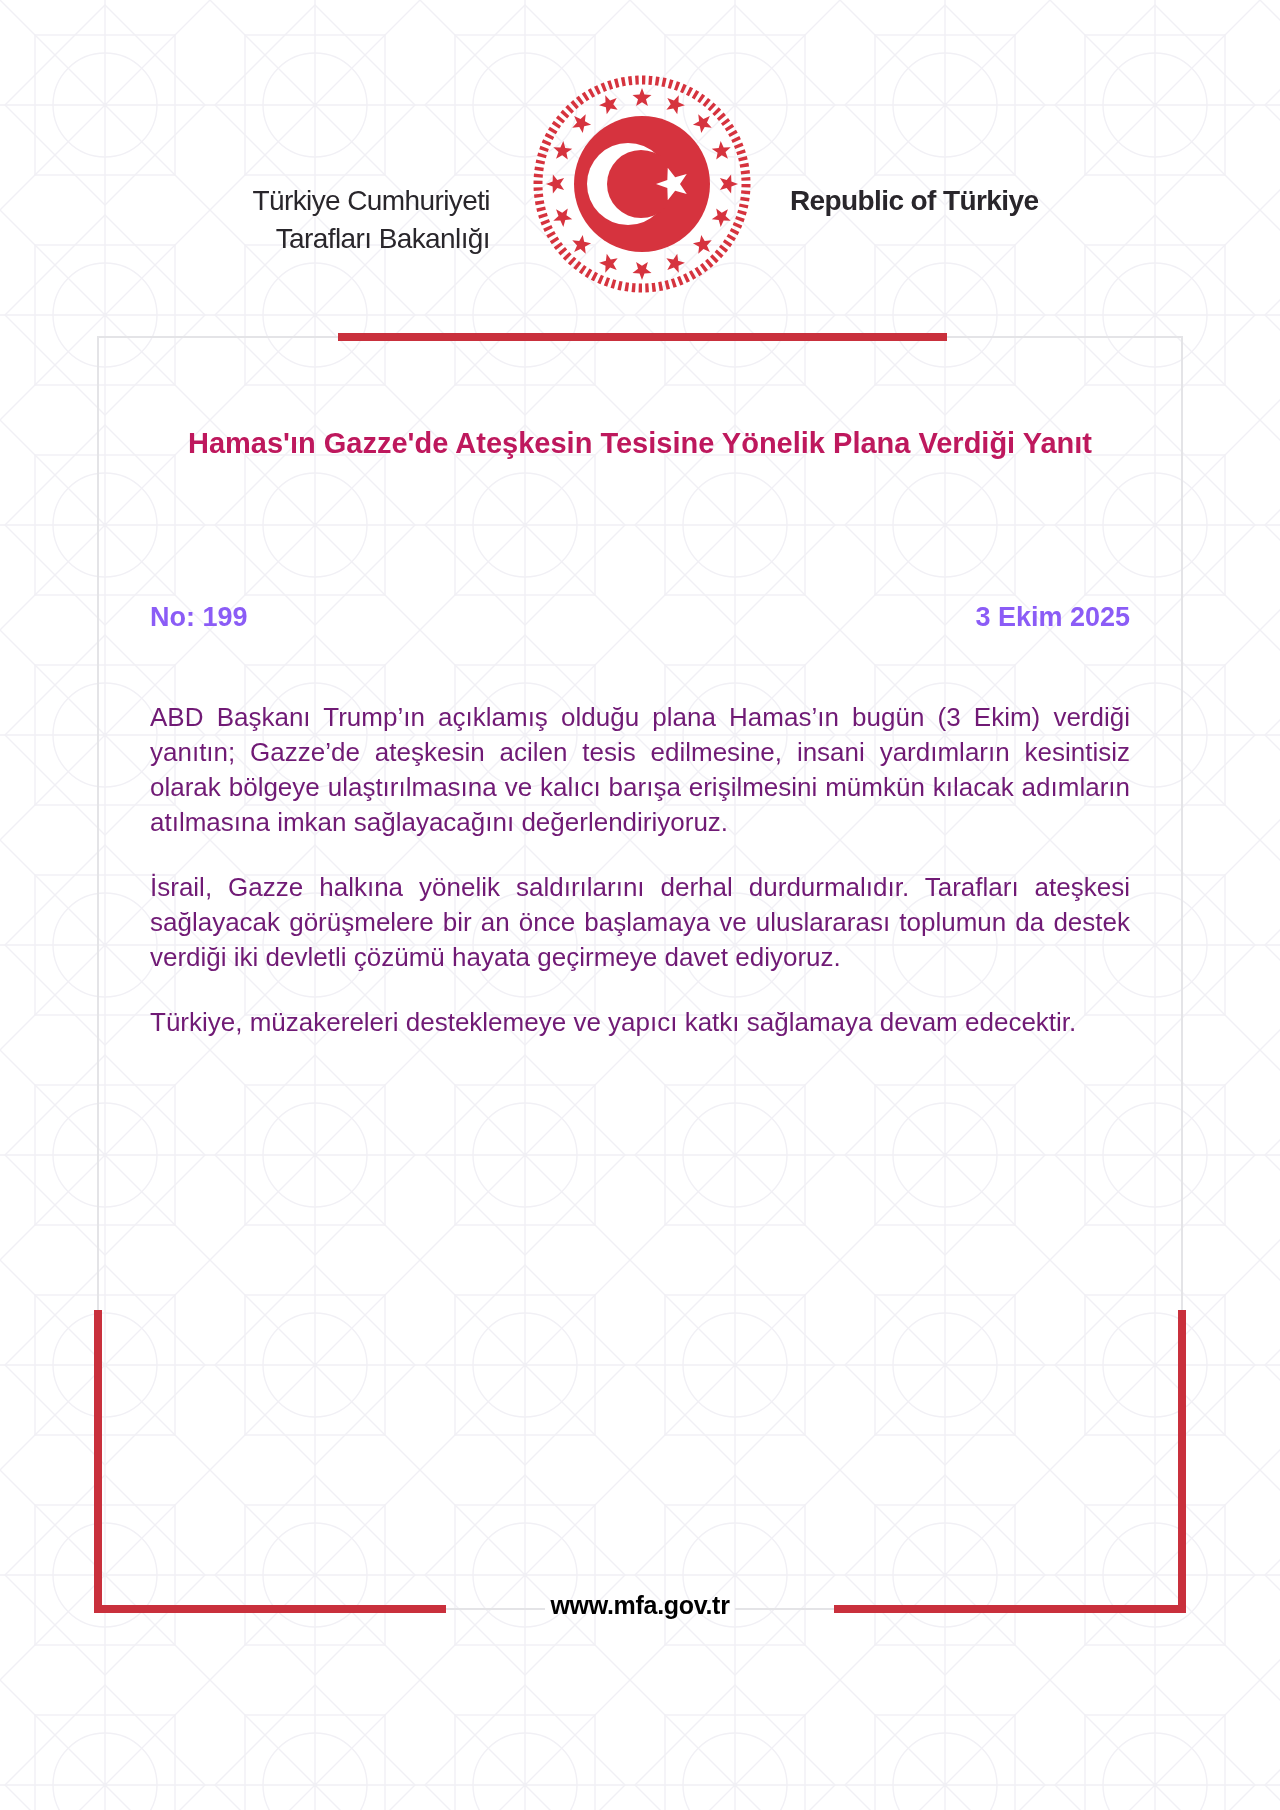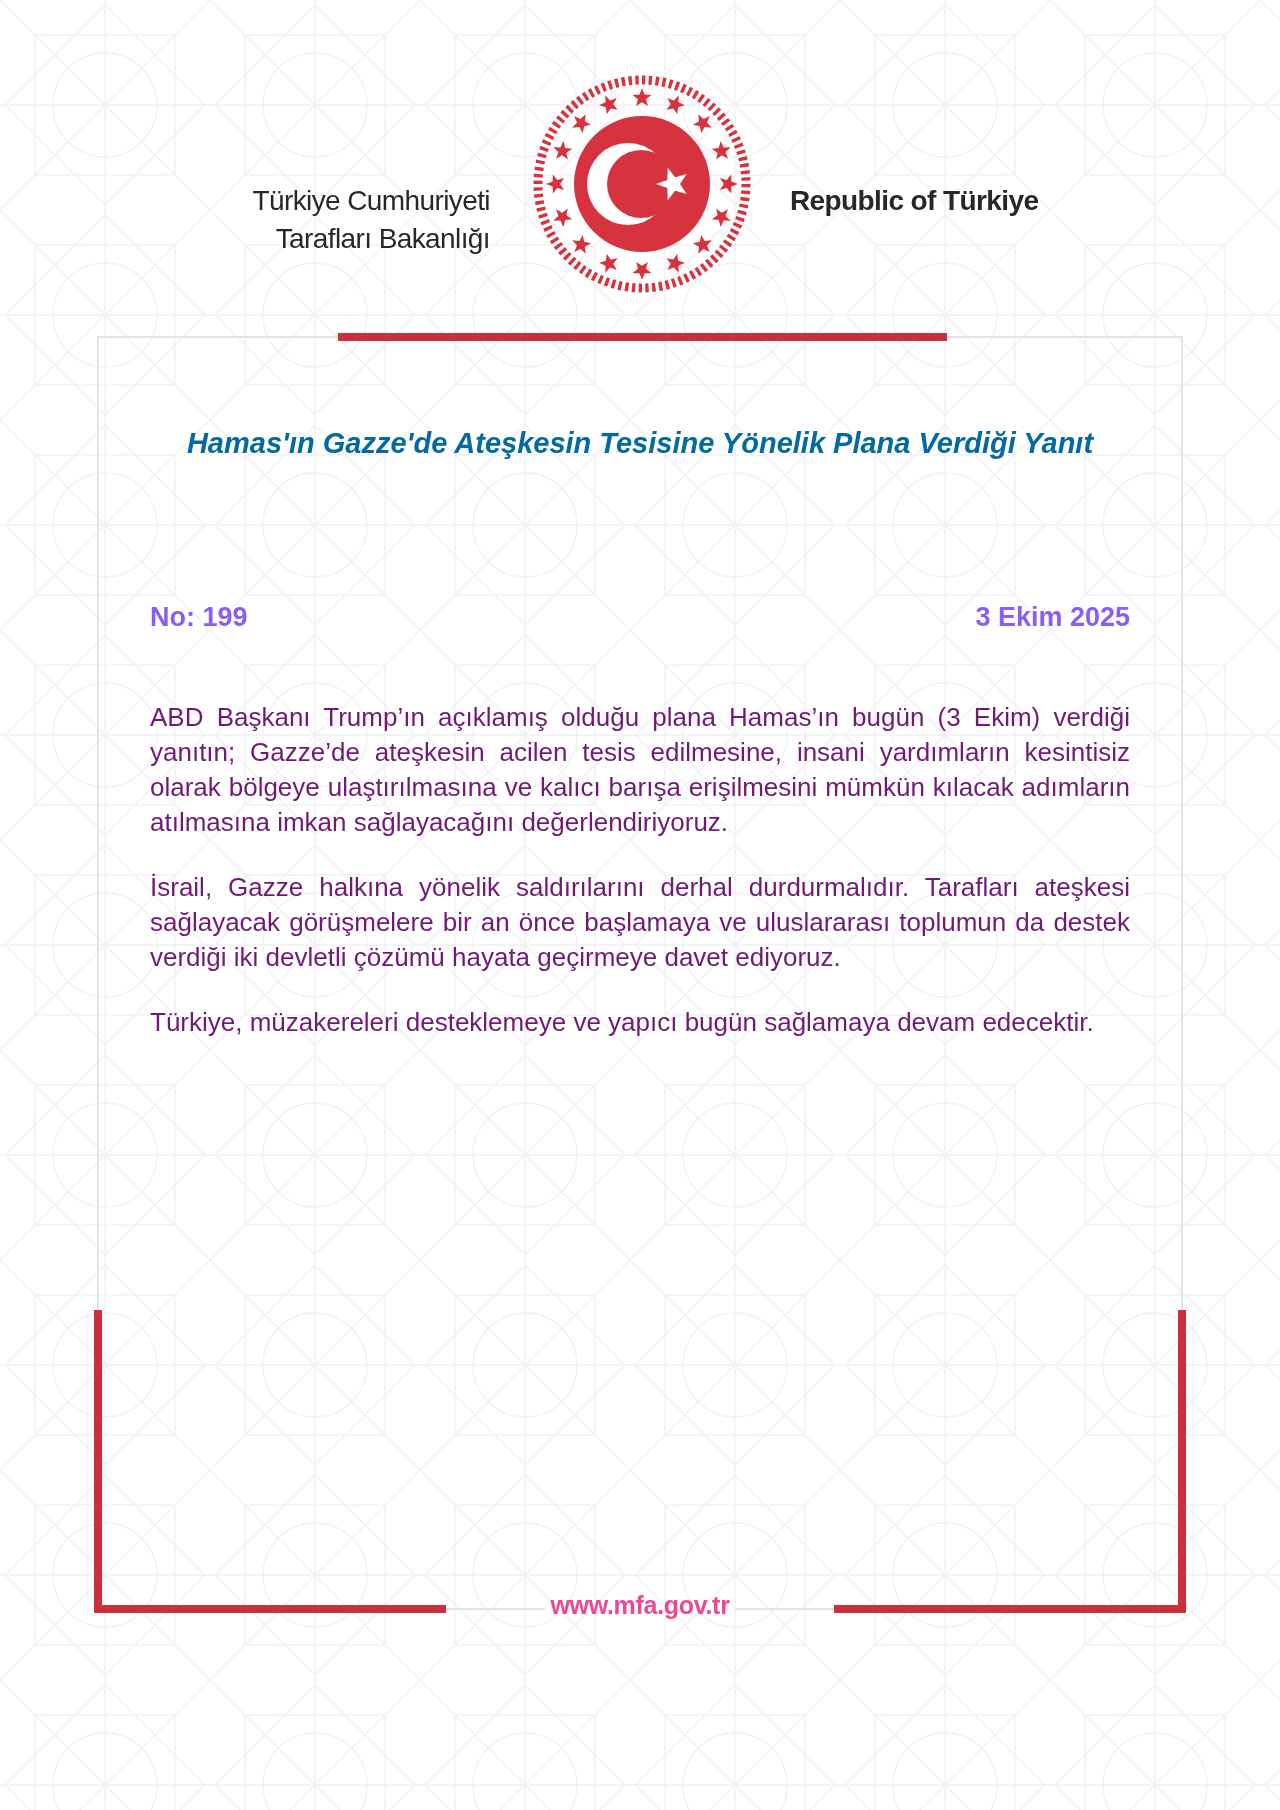--- a/index.html
+++ b/index.html
@@ -38,40 +38,40 @@
   .red-top{left:338px;top:333px;width:609px;height:8px;}
   .red-bl-v{left:94px;top:1310px;width:8px;height:303px;}
   .red-bl-h{left:94px;top:1605px;width:352px;height:8px;}
   .red-br-v{left:1178px;top:1310px;width:8px;height:303px;}
   .red-br-h{left:834px;top:1605px;width:352px;height:8px;}
 
   
   .title{
     position:absolute;left:140px;width:1000px;top:420px;
     text-align:center;font-weight:bold;
-    font-size:29px;line-height:47px;color:#0369a1;font-style:italic;
+    font-size:29px;line-height:47px;color:#be185d;
   }
   .title div{white-space:nowrap;}
   .meta-row{
     position:absolute;left:150px;width:980px;top:602px;
     display:flex;justify-content:space-between;
     font-weight:bold;font-size:27px;color:#8b5cf6;
   }
   .body-text{
     position:absolute;left:150px;width:980px;top:700px;
     font-size:26px;line-height:35px;
     text-align:justify;color:#701a75;
   }
   .body-text p{margin:0 0 30px 0;}
 
   .footer-url{
     position:absolute;left:490px;width:300px;top:1591px;
     text-align:center;
     font-size:25px;font-weight:bold;letter-spacing:-0.3px;
-    color:#ec4899;white-space:nowrap;
+    color:#000000;white-space:nowrap;
   }
 </style>
 </head>
 <body>
 
 <div class="page">
 
   <svg class="bg-pattern" xmlns="http://www.w3.org/2000/svg">
     <defs>
       <pattern id="geo" width="210" height="210" patternUnits="userSpaceOnUse">
@@ -146,18 +146,18 @@
   </div>
 
   <div class="meta-row">
     <span>No: 199</span>
     <span>3 Ekim 2025</span>
   </div>
 
   <div class="body-text">
     <p>ABD Başkanı Trump’ın açıklamış olduğu plana Hamas’ın bugün (3 Ekim) verdiği yanıtın; Gazze’de ateşkesin acilen tesis edilmesine, insani yardımların kesintisiz olarak bölgeye ulaştırılmasına ve kalıcı barışa erişilmesini mümkün kılacak adımların atılmasına imkan sağlayacağını değerlendiriyoruz.</p>
     <p>İsrail, Gazze halkına yönelik saldırılarını derhal durdurmalıdır. Tarafları ateşkesi sağlayacak görüşmelere bir an önce başlamaya ve uluslararası toplumun da destek verdiği iki devletli çözümü hayata geçirmeye davet ediyoruz.</p>
-    <p>Türkiye, müzakereleri desteklemeye ve yapıcı bugün sağlamaya devam edecektir.</p>
+    <p>Türkiye, müzakereleri desteklemeye ve yapıcı katkı sağlamaya devam edecektir.</p>
   </div>
 
   <div class="footer-url">www.mfa.gov.tr</div>
 
 </div>
 
 </body></html>

